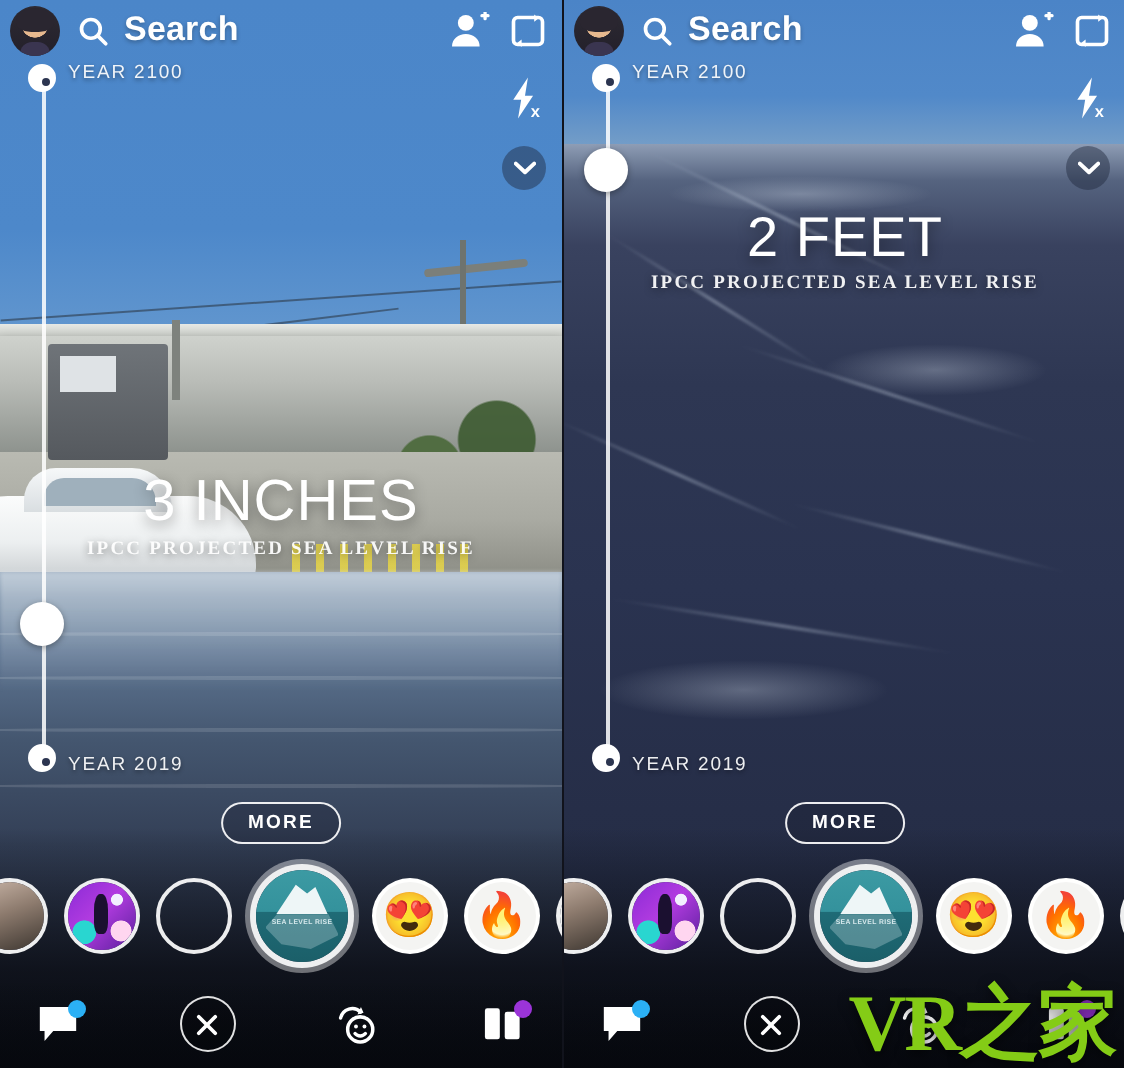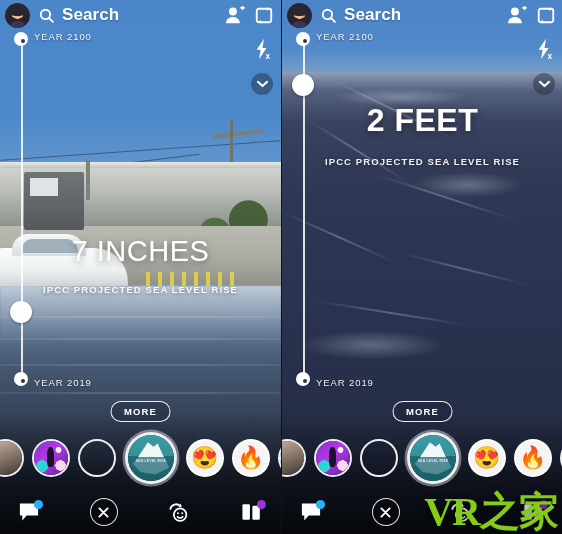--- a/index.html
+++ b/index.html
@@ -251,29 +251,30 @@
   .caption {
     position: absolute; left: 0; right: 0; text-align: center; z-index: 15;
     pointer-events: none;
   }
   .caption .big {
     font-size: 30px; font-weight: 400; color: #fff; letter-spacing: .5px;
     text-shadow: 0 2px 7px rgba(0,0,0,.42);
     line-height: 1.05;
   }
   .caption .sub {
-    margin-top: 18px;
+    margin-top: 4px;
     font-size: 9.5px; font-weight: 700; color: rgba(255,255,255,.93);
     letter-spacing: 1.1px;
     text-shadow: 0 1px 4px rgba(0,0,0,.45);
+    font-family: Liberation Serif, serif;
   }
   .cap-left  { top: 236px; }
   .cap-left .big { font-size: 29px; }
   .cap-right { top: 104px; }
-  .cap-right .big { font-size: 32px; font-weight: 700; }
+  .cap-right .big { font-size: 28px; font-weight: 400; }
 
   
   .more-btn {
     position: absolute; left: 50%; transform: translateX(-50%);
     bottom: 112px; z-index: 22;
     padding: 4px 13px; border-radius: 12px;
     border: 1.4px solid rgba(255,255,255,.92);
     background: rgba(25,30,45,.30);
     color: #fff; font-size: 9.5px; font-weight: 700; letter-spacing: 1.1px;
   }
@@ -463,21 +464,21 @@
     <div class="slider">
       <div class="track"></div>
       <div class="endcap top"></div>
       <div class="endcap bot"></div>
       <div class="handle" style="top:76%"></div>
       <div class="year-label top">YEAR 2100</div>
       <div class="year-label bot">YEAR 2019</div>
     </div>
 
     <div class="caption cap-left">
-      <div class="big">7 INCHES</div>
+      <div class="big">3 INCHES</div>
       <div class="sub">IPCC PROJECTED SEA LEVEL RISE</div>
     </div>
 
     <button class="more-btn">MORE</button>
 
     <div class="carousel" style="padding-left:-6px">
       <div class="lens" style="margin-left:-14px">
           <div class="lens-photo"></div>
         </div>
       <div class="lens">

